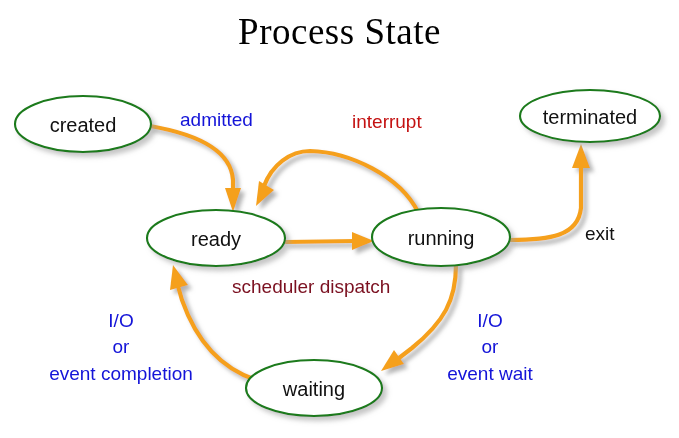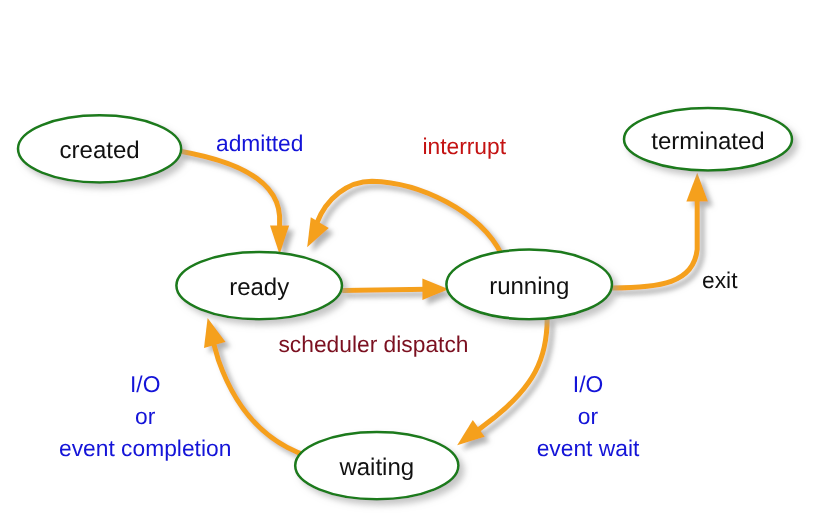--- a/index.html
+++ b/index.html
@@ -60,20 +60,21 @@
   }
   .arrow-head {
     fill: #f5a01e;
   }
 </style>
 </head>
 <body>
 
 <div id="diagram-root">
 
+  <div id="page-title">Process State</div>
 
   <svg id="canvas" viewBox="0 0 679 438">
     <defs>
       <filter id="soft-shadow" x="-40%" y="-40%" width="200%" height="200%">
         <feDropShadow dx="4" dy="4" stdDeviation="2.2" flood-color="#9a9a9a" flood-opacity="0.75"></feDropShadow>
       </filter>
       <filter id="soft-shadow-node" x="-40%" y="-40%" width="200%" height="200%">
         <feDropShadow dx="4" dy="4" stdDeviation="2.6" flood-color="#a0a0a0" flood-opacity="0.6"></feDropShadow>
       </filter>
     </defs>

